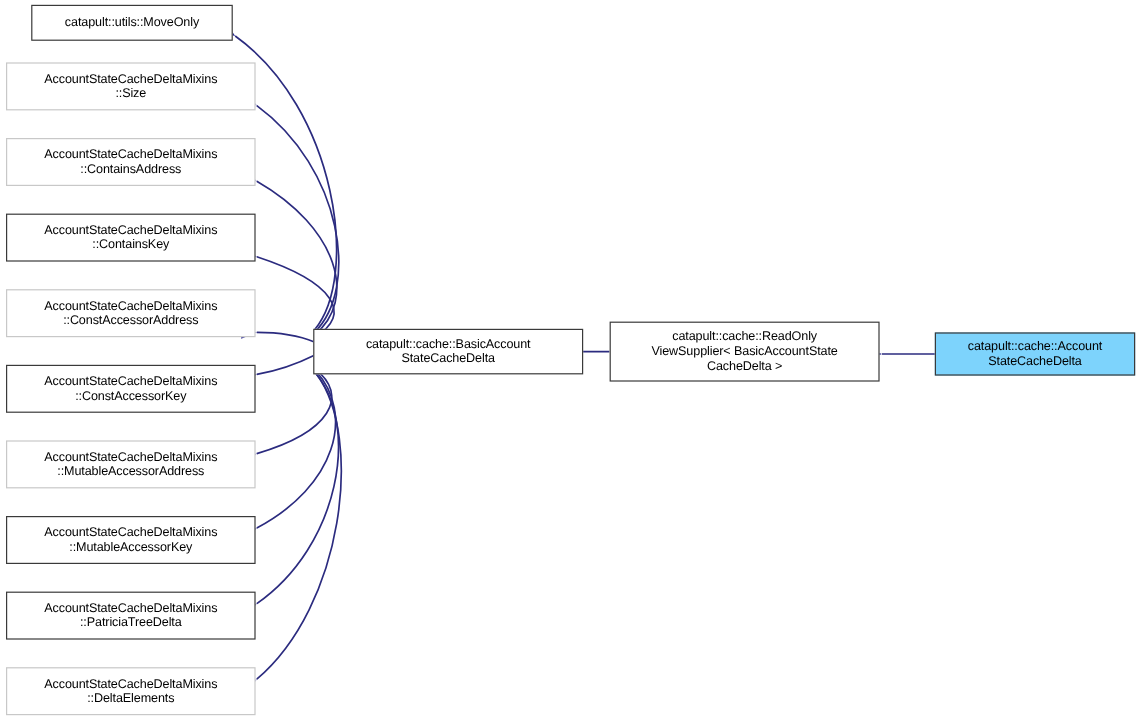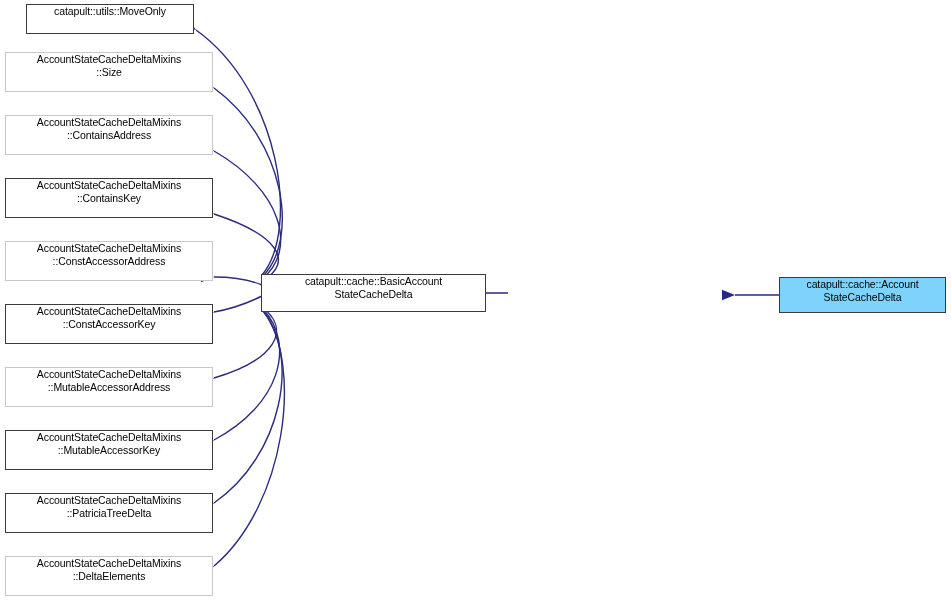--- a/index.html
+++ b/index.html
@@ -28,21 +28,21 @@
     width: 951px;
     height: 600px;
     pointer-events: none;
   }
   .node {
     position: absolute;
     box-sizing: border-box;
     background: #ffffff;
     border: 1px solid #c8c8c8;
     display: flex;
-    align-items: flex-start;
+    align-items: center;
     justify-content: center;
     text-align: center;
     font-size: 10.5px;
     line-height: 12.5px;
     color: #000000;
     letter-spacing: -0.1px;
     white-space: pre-line;
     z-index: 2;
   }
   .node.dark {
@@ -126,15 +126,18 @@
     <div class="node" style="left: 5px; top: 367px; width: 208px; height: 40px; border-color: rgb(200, 200, 200); color: rgb(0, 0, 0);"><span class="node-label">AccountStateCacheDeltaMixins
 ::MutableAccessorAddress</span></div>
     <div class="node dark" style="left: 5px; top: 430px; width: 208px; height: 40px; border-color: rgb(58, 58, 58); color: rgb(0, 0, 0);"><span class="node-label">AccountStateCacheDeltaMixins
 ::MutableAccessorKey</span></div>
     <div class="node dark" style="left: 5px; top: 493px; width: 208px; height: 40px; border-color: rgb(58, 58, 58); color: rgb(0, 0, 0);"><span class="node-label">AccountStateCacheDeltaMixins
 ::PatriciaTreeDelta</span></div>
     <div class="node" style="left: 5px; top: 556px; width: 208px; height: 40px; border-color: rgb(200, 200, 200); color: rgb(0, 0, 0);"><span class="node-label">AccountStateCacheDeltaMixins
 ::DeltaElements</span></div>
     <div class="node dark" style="left: 261px; top: 274px; width: 225px; height: 38px; border-color: rgb(58, 58, 58); color: rgb(0, 0, 0);"><span class="node-label">catapult::cache::BasicAccount
 StateCacheDelta</span></div>
+    <div class="node dark" style="left: 508px; top: 268px; width: 225px; height: 50px; border-color: rgb(58, 58, 58); color: rgb(0, 0, 0);"><span class="node-label">catapult::cache::ReadOnly
+ViewSupplier&lt; BasicAccountState
+CacheDelta &gt;</span></div>
     <div class="node current" style="left: 779px; top: 277px; width: 167px; height: 36px; border-color: rgb(58, 58, 58); background: #7dd3fc; color: rgb(0, 0, 0);"><span class="node-label">catapult::cache::Account
 StateCacheDelta</span></div>
   </div>
 
 </body></html>

